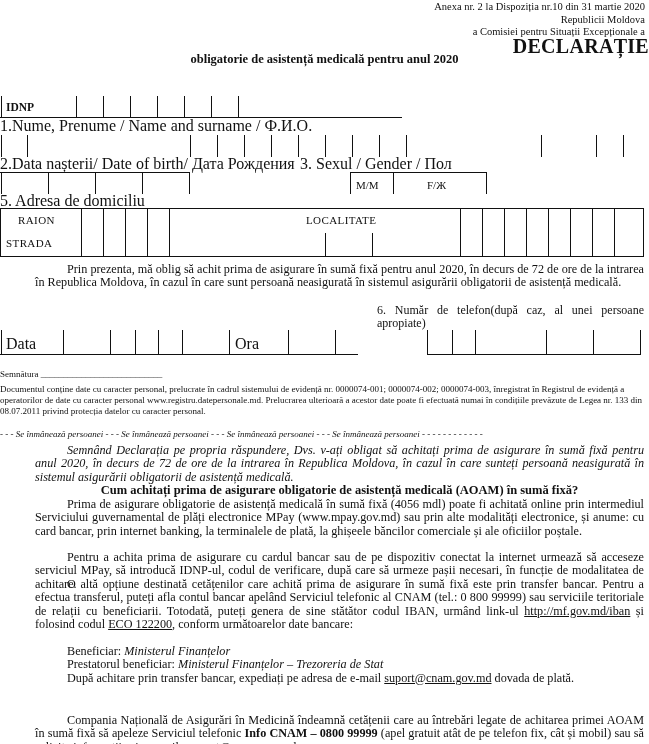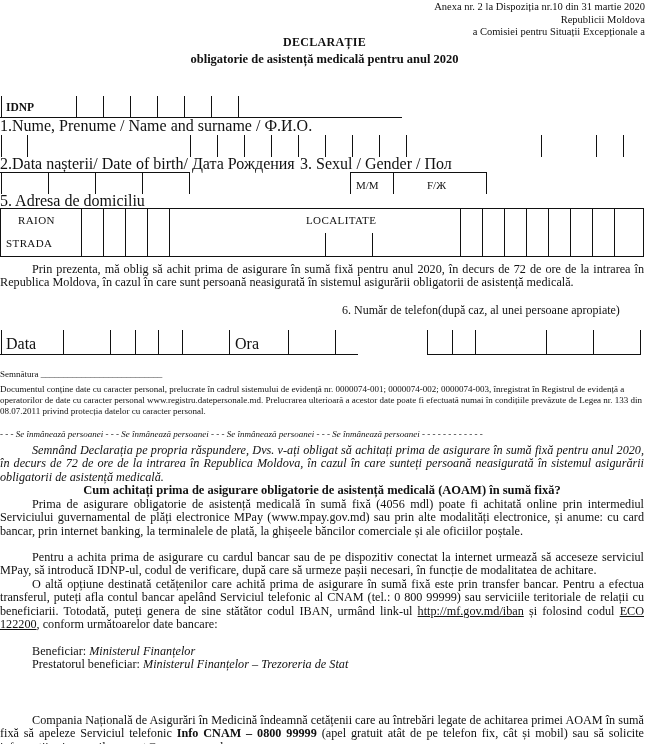--- a/index.html
+++ b/index.html
@@ -1,27 +1,27 @@
 <!DOCTYPE html>
 <html><head>
 <meta charset="utf-8">
 <style>
   * { box-sizing: border-box; margin: 0; padding: 0; }
   html, body { width: 649px; height: 744px; background: #fff; overflow: hidden; }
   body { font-family: "Liberation Serif", "DejaVu Serif", serif; color: #111; position: relative; }
   .abs { position: absolute; }
   .annex { right: 4px; top: 1px; text-align: right; font-size: 10.5px; line-height: 12.5px; }
-  .title { left: 0; width: 649px; top: 35px; text-align: center; font-weight: bold; font-size: 12px; letter-spacing: 0.3px; }
+  .title { left: 0; width: 649px; top: 35px; text-align: right; font-weight: bold; font-size: 20px; letter-spacing: 0.3px; }
   .subtitle { left: 0; width: 649px; top: 53px; text-align: center; font-weight: bold; font-size: 12.5px; line-height: 13.5px; }
   .lbl { font-size: 16px; line-height: 13px; white-space: nowrap; }
   .vline { position: absolute; width: 1px; background: #111; }
   .hline { position: absolute; height: 1px; background: #111; }
   .box { position: absolute; border: 1px solid #111; }
   .small { font-size: 9px; line-height: 11px; }
-  .para { font-size: 12.2px; line-height: 13.3px; text-align: justify; }
+  .para { font-size: 12.2px; line-height: 13.3px; text-align: justify; padding-left: 35px; }
   .indent { text-indent: 32px; }
   .ital { font-style: italic; }
   .u { text-decoration: underline; }
   .b { font-weight: bold; }
   a { color: #111; }
 </style>
 </head>
 <body>
 
 <div class="abs annex">
@@ -145,17 +145,18 @@
 <div class="abs para b" style="left:0;top:484px;width:644px;text-align:center;font-size:12.5px;">Cum achitați prima de asigurare obligatorie de asistență medicală (AOAM) în sumă fixă?</div>
 <div class="abs para indent" style="left:0;top:498px;width:644px;">Prima de asigurare obligatorie de asistență medicală în sumă fixă (4056 mdl) poate fi achitată online prin intermediul Serviciului guvernamental de plăți electronice MPay (www.mpay.gov.md) sau prin alte modalități electronice, și anume: cu card bancar, prin internet banking, la terminalele de plată, la ghișeele băncilor comerciale și ale oficiilor poștale.</div>
 <div class="abs para indent" style="left:0;top:551px;width:644px;">Pentru a achita prima de asigurare cu cardul bancar sau de pe dispozitiv conectat la internet urmează să acceseze serviciul MPay, să introducă IDNP-ul, codul de verificare, după care să urmeze pașii necesari, în funcție de modalitatea de achitare.</div>
 <div class="abs para indent" style="left:0;top:578px;width:644px;">
   <span>O altă opțiune destinată cetățenilor care achită prima de asigurare în sumă fixă este prin transfer bancar. Pentru a efectua transferul, puteți afla contul bancar apelând Serviciul telefonic al CNAM (tel.: 0 800 99999) sau serviciile teritoriale de relații cu beneficiarii. Totodată, puteți genera de sine stătător codul IBAN, urmând link-ul </span><a class="u">http://mf.gov.md/iban</a><span> și folosind codul </span><span class="u">ECO 122200</span><span>, conform următoarelor date bancare:</span>
 </div>
 
 <div class="abs para" style="left:32px;top:645px;width:612px;">
   <div><span>Beneficiar: </span><span class="ital">Ministerul Finanțelor</span></div>
   <div><span>Prestatorul beneficiar: </span><span class="ital">Ministerul Finanțelor – Trezoreria de Stat</span></div>
+  <div><span>După achitare prin transfer bancar, expediați pe adresa de e-mail </span><a class="u">suport@cnam.gov.md</a><span> dovada de plată.</span></div>
 </div>
 
 <div class="abs para indent" style="left:0;top:698px;width:644px;margin-top:16px;">
   <span>Compania Națională de Asigurări în Medicină îndeamnă cetățenii care au întrebări legate de achitarea primei AOAM în sumă fixă să apeleze Serviciul telefonic </span><span class="b">Info CNAM – 0800 99999</span><span> (apel gratuit atât de pe telefon fix, cât și mobil) sau să solicite informații prin e-mail - </span><a class="u">suport@cnam.gov.md</a><span>.</span>
 </div>
 
 </body></html>

